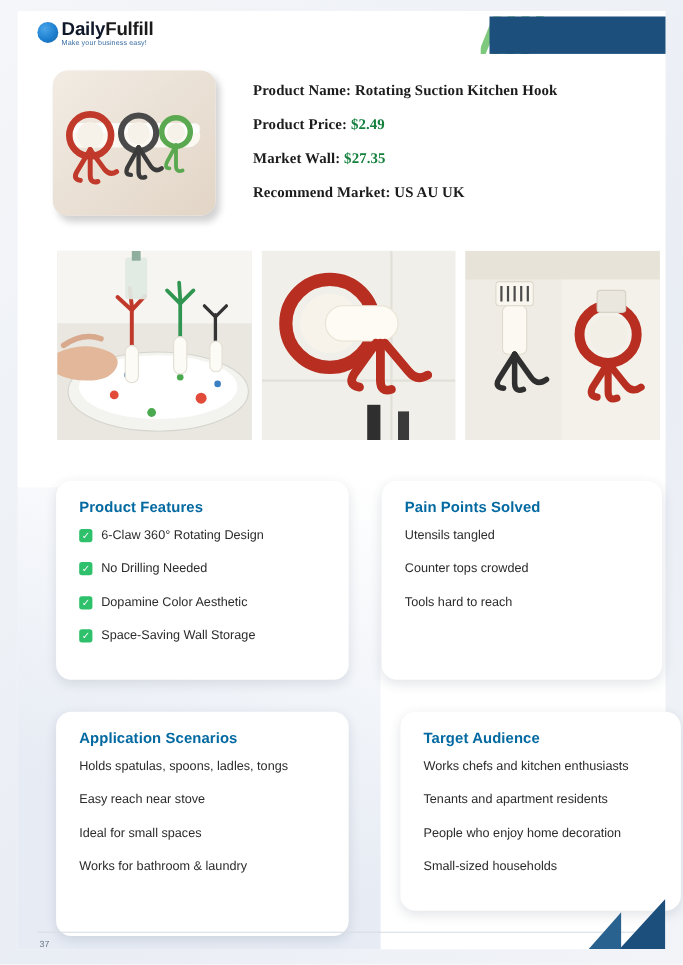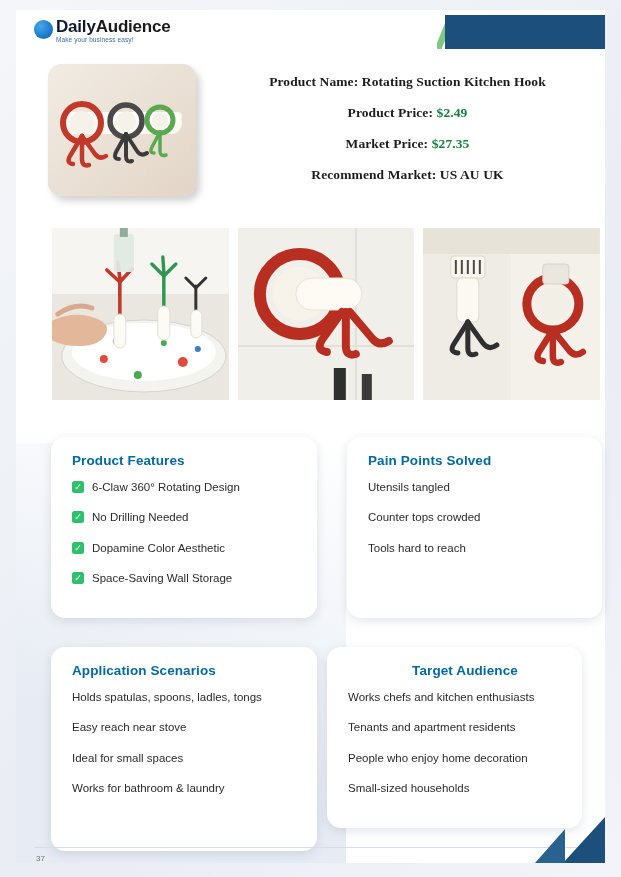--- a/index.html
+++ b/index.html
@@ -97,21 +97,21 @@
     position: absolute;
     left: 32px; top: 8px;
     width: 148px; height: 132px;
     border-radius: 14px;
     background: linear-gradient(160deg, #efe7de 0%, #e6dbcf 100%);
     box-shadow: 4px 5px 7px rgba(0,0,0,0.18);
     overflow: hidden;
   }
   .hero-info {
     position: absolute;
-    left: 214px; top: 18px; right: 20px; text-align: center;
+    left: 214px; top: 18px; right: 20px;
   }
   .hero-line {
     font-family: "Liberation Serif", serif;
     font-size: 13.5px;
     font-weight: bold;
     color: #1c1c1c;
     margin-bottom: 15px;
     letter-spacing: 0.1px;
   }
   .hero-line .price { color: #15803d; }
@@ -168,21 +168,21 @@
     line-height: 12px;
     text-align: center;
     margin-right: 8px;
     flex: none;
     margin-top: 1px;
   }
 
   #card-features    { left: 35px;  top: 427px; width: 266px; height: 181px; }
   #card-pain        { left: 331px; top: 427px; width: 255px; height: 181px; }
   #card-scenarios   { left: 35px;  top: 637px; width: 266px; height: 204px; }
-  #card-audience    { left: 311px; top: 637px; width: 255px; height: 181px; text-align: center; }
+  #card-audience    { left: 348px; top: 637px; width: 255px; height: 181px; }
 
   
   .footer-rule {
     position: absolute;
     left: 18px; right: 18px; top: 837px;
     height: 1px;
     background: #d8dde5;
   }
   .page-num {
     position: absolute;
@@ -218,21 +218,21 @@
 <body>
 
 <div class="page">
   <div class="page-inner">
     <div class="bg-band"></div>
 
     <div class="header">
       <div class="logo">
         <div class="logo-mark"></div>
         <div class="logo-text">
-          <div class="logo-title"><span class="blue">Daily</span><span>Audience</span></div>
+          <div class="logo-title"><span class="blue">Daily</span><span>Fulfill</span></div>
           <div class="logo-sub">Make your business easy!</div>
         </div>
       </div>
       <div class="header-stripes">
         <span></span>
           <span></span>
           <span></span>
           <span></span>
       </div>
       <div class="header-bar"></div>
@@ -275,21 +275,21 @@
           </g>
         </svg>
       </div>
       <div class="hero-info">
         <div class="hero-line">Product Name: Rotating Suction Kitchen Hook</div>
         <div class="hero-line">
           <span>Product Price:</span>
           <span class="price">$2.49</span>
         </div>
         <div class="hero-line">
-          <span>Market Price:</span>
+          <span>Market Wall:</span>
           <span class="price">$27.35</span>
         </div>
         <div class="hero-line">Recommend Market: US AU UK</div>
       </div>
     </div>
 
     <div class="gallery">
 
       <div class="shot">
         <svg class="art" viewBox="0 0 177 172" preserveAspectRatio="xMidYMid slice" aria-hidden="true">

